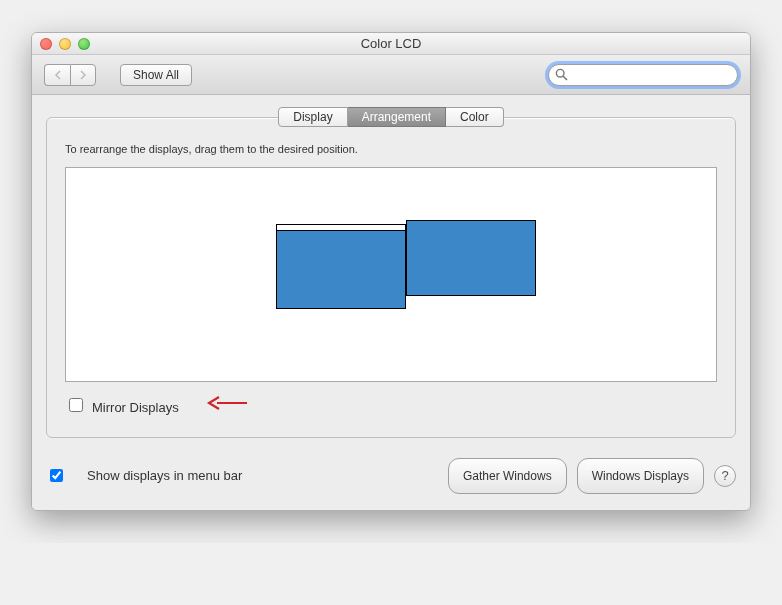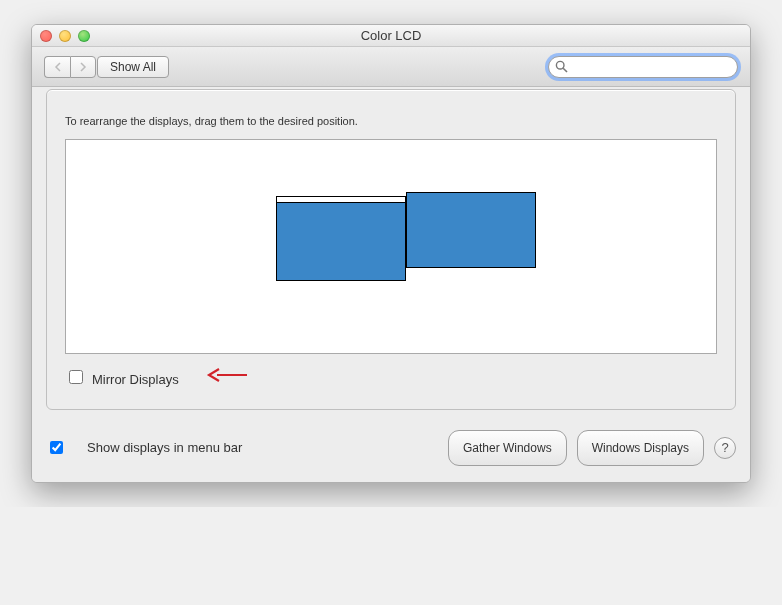--- a/index.html
+++ b/index.html
@@ -6,21 +6,21 @@
   body {
     margin: 0;
     padding: 20px;
     background: #f0f0f0;
     font-family: "Lucida Grande", "Helvetica Neue", Arial, sans-serif;
     font-size: 13px;
     color: #333;
   }
   .window {
     width: 720px;
-    margin: 4px auto;
+    margin: 12px auto;
     background: #ededed;
     border: 1px solid #b0b0b0;
     border-radius: 6px;
     box-shadow: 0 10px 30px rgba(0,0,0,0.35);
     overflow: hidden;
   }
   .titlebar {
     height: 22px;
     background: linear-gradient(to bottom, #f7f7f7, #e3e3e3);
     border-bottom: 1px solid #c8c8c8;
@@ -42,21 +42,21 @@
     font-size: 13px; color: #3a3a3a;
     pointer-events: none;
   }
   .toolbar {
     height: 40px;
     background: linear-gradient(to bottom, #eeeeee, #d8d8d8);
     border-bottom: 1px solid #bcbcbc;
     display: flex;
     align-items: center;
     padding: 0 12px;
-    gap: 1px;
+    gap: 24px;
   }
   .seg-group { display: inline-flex; }
   .seg-btn {
     height: 22px;
     min-width: 26px;
     padding: 0 6px;
     background: linear-gradient(to bottom, #fdfdfd, #e9e9e9);
     border: 1px solid #9f9f9f;
     display: inline-flex; align-items: center; justify-content: center;
     font-size: 12px; color: #666;
@@ -222,20 +222,25 @@
             <circle cx="5.2" cy="5.2" r="3.8" fill="none" stroke="#777" stroke-width="1.4"></circle>
             <line x1="8.2" y1="8.2" x2="12" y2="12" stroke="#777" stroke-width="1.6"></line>
           </svg>
       </span>
       <input class="search-input" type="text" placeholder="" style="">
     </div>
   </div>
 
   <div class="content">
 
+    <div class="tab-row">
+      <div class="tab">Display</div>
+      <div class="tab active">Arrangement</div>
+      <div class="tab">Color</div>
+    </div>
 
     <div class="panel">
       <div class="instructions">
         <div>To rearrange the displays, drag them to the desired position.</div>
       </div>
 
       <div class="arrange-area">
         <div class="display-box d1">
           <div class="menu-bar-strip"></div>
         </div>

